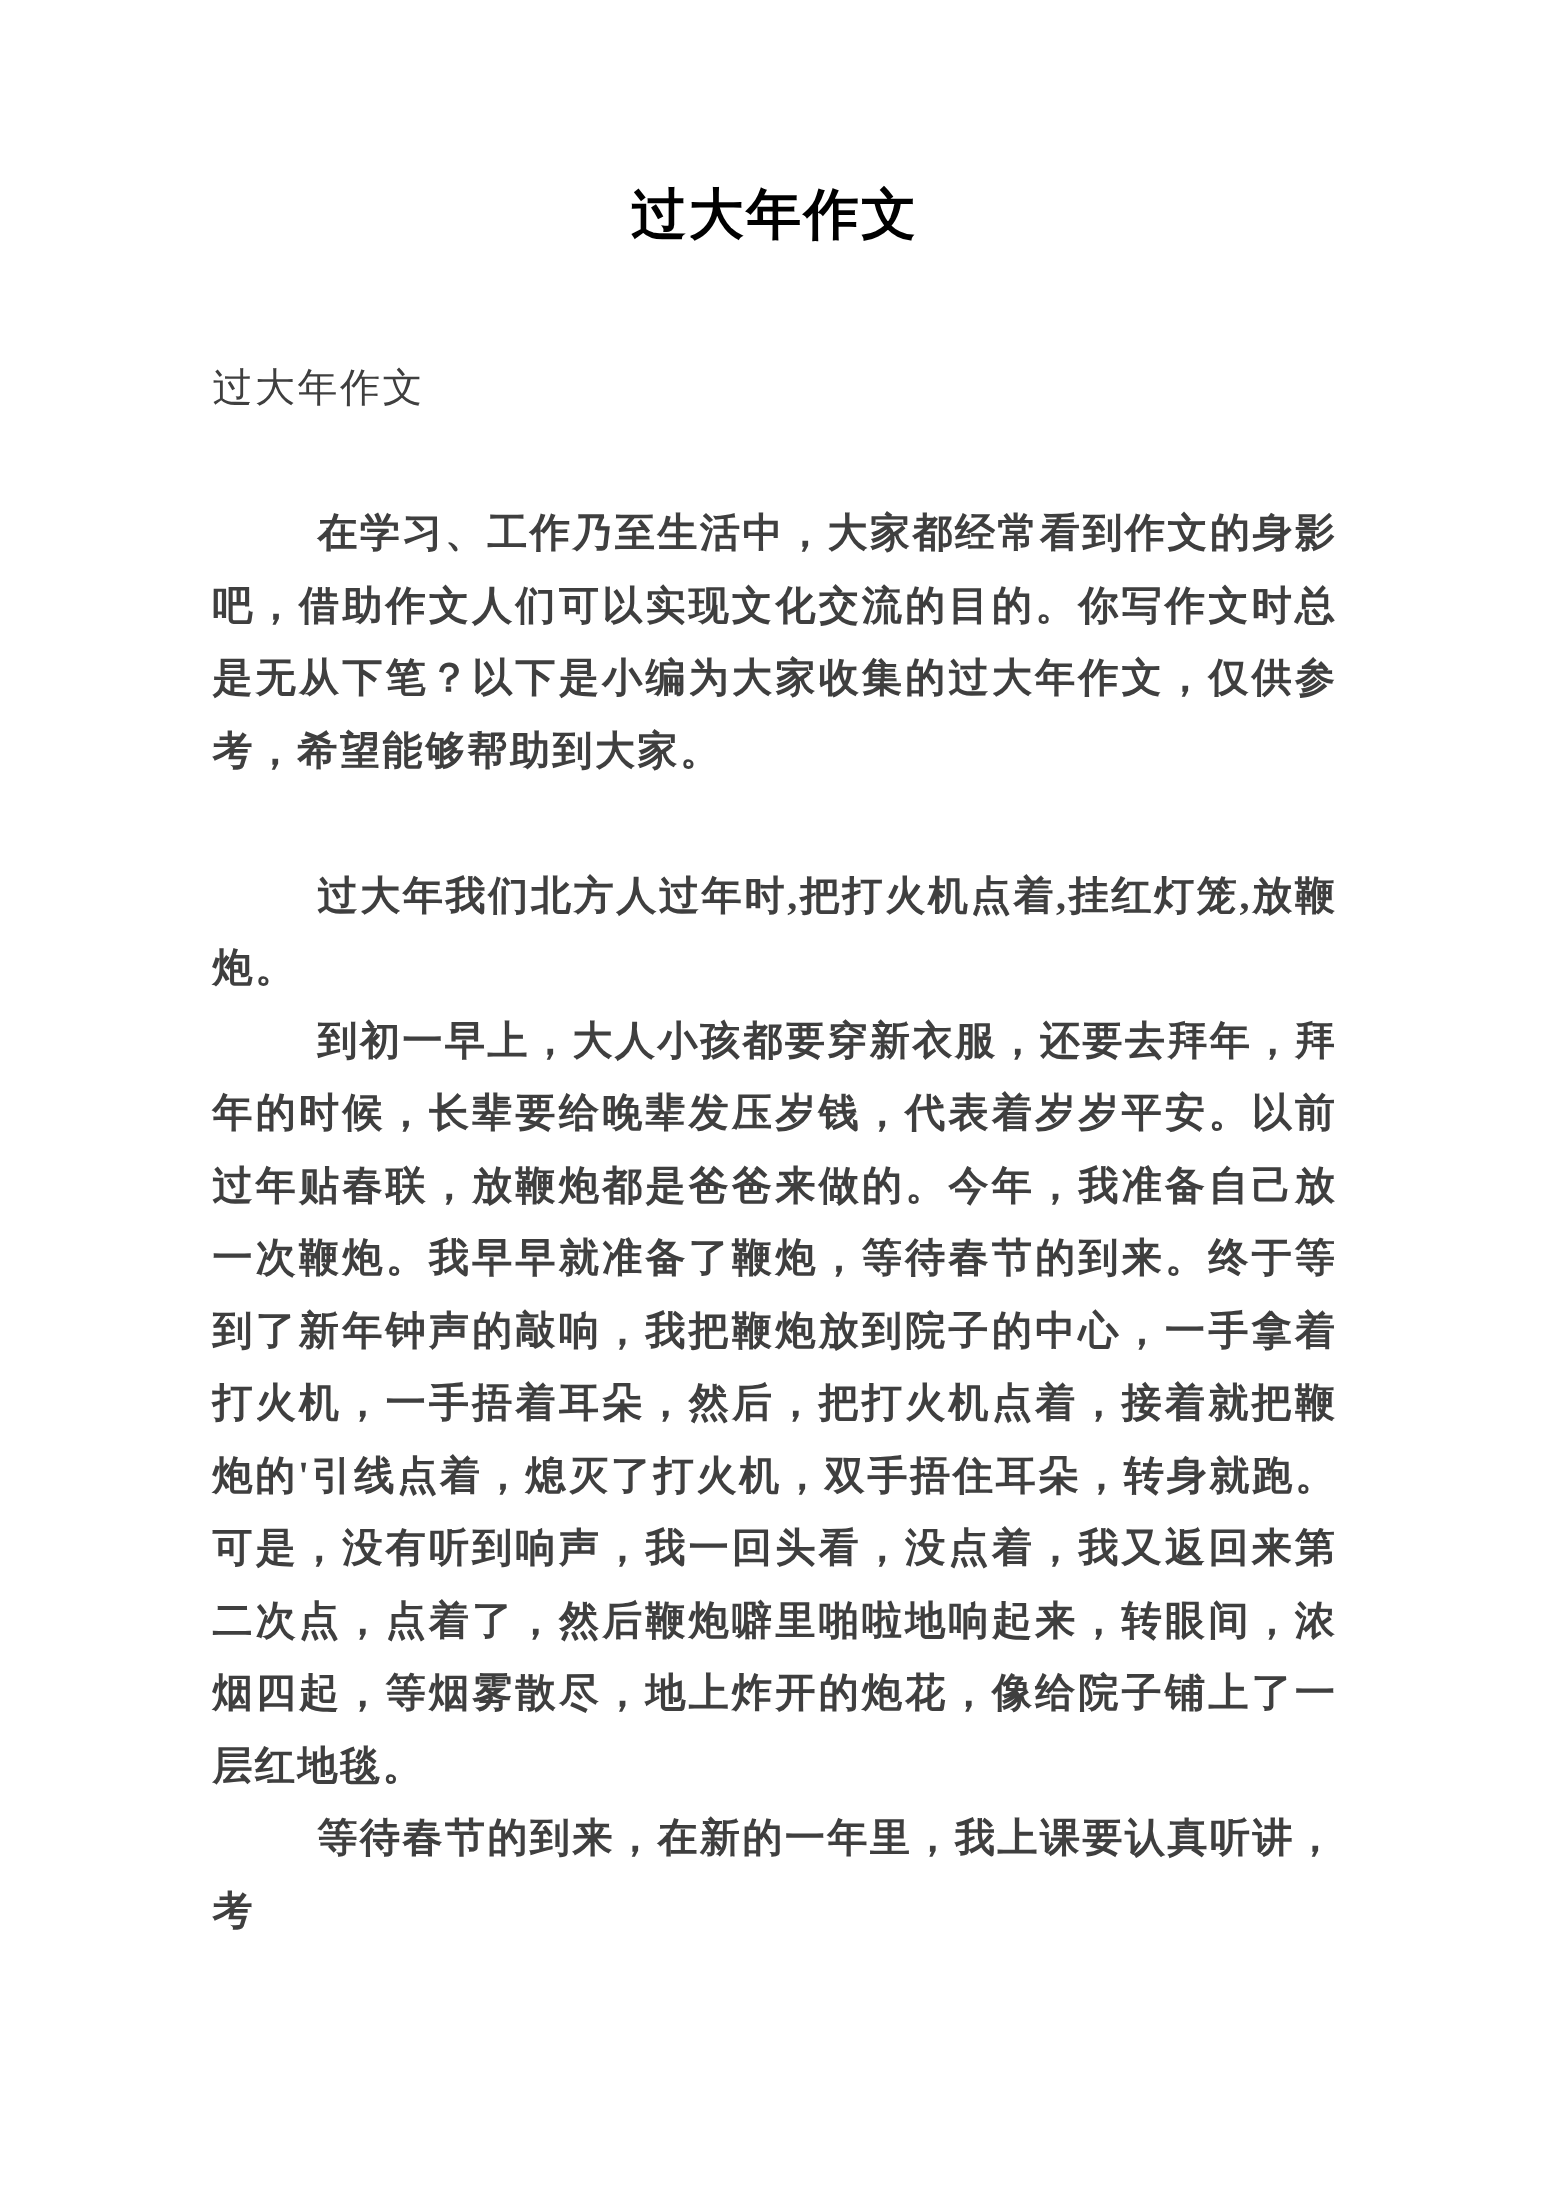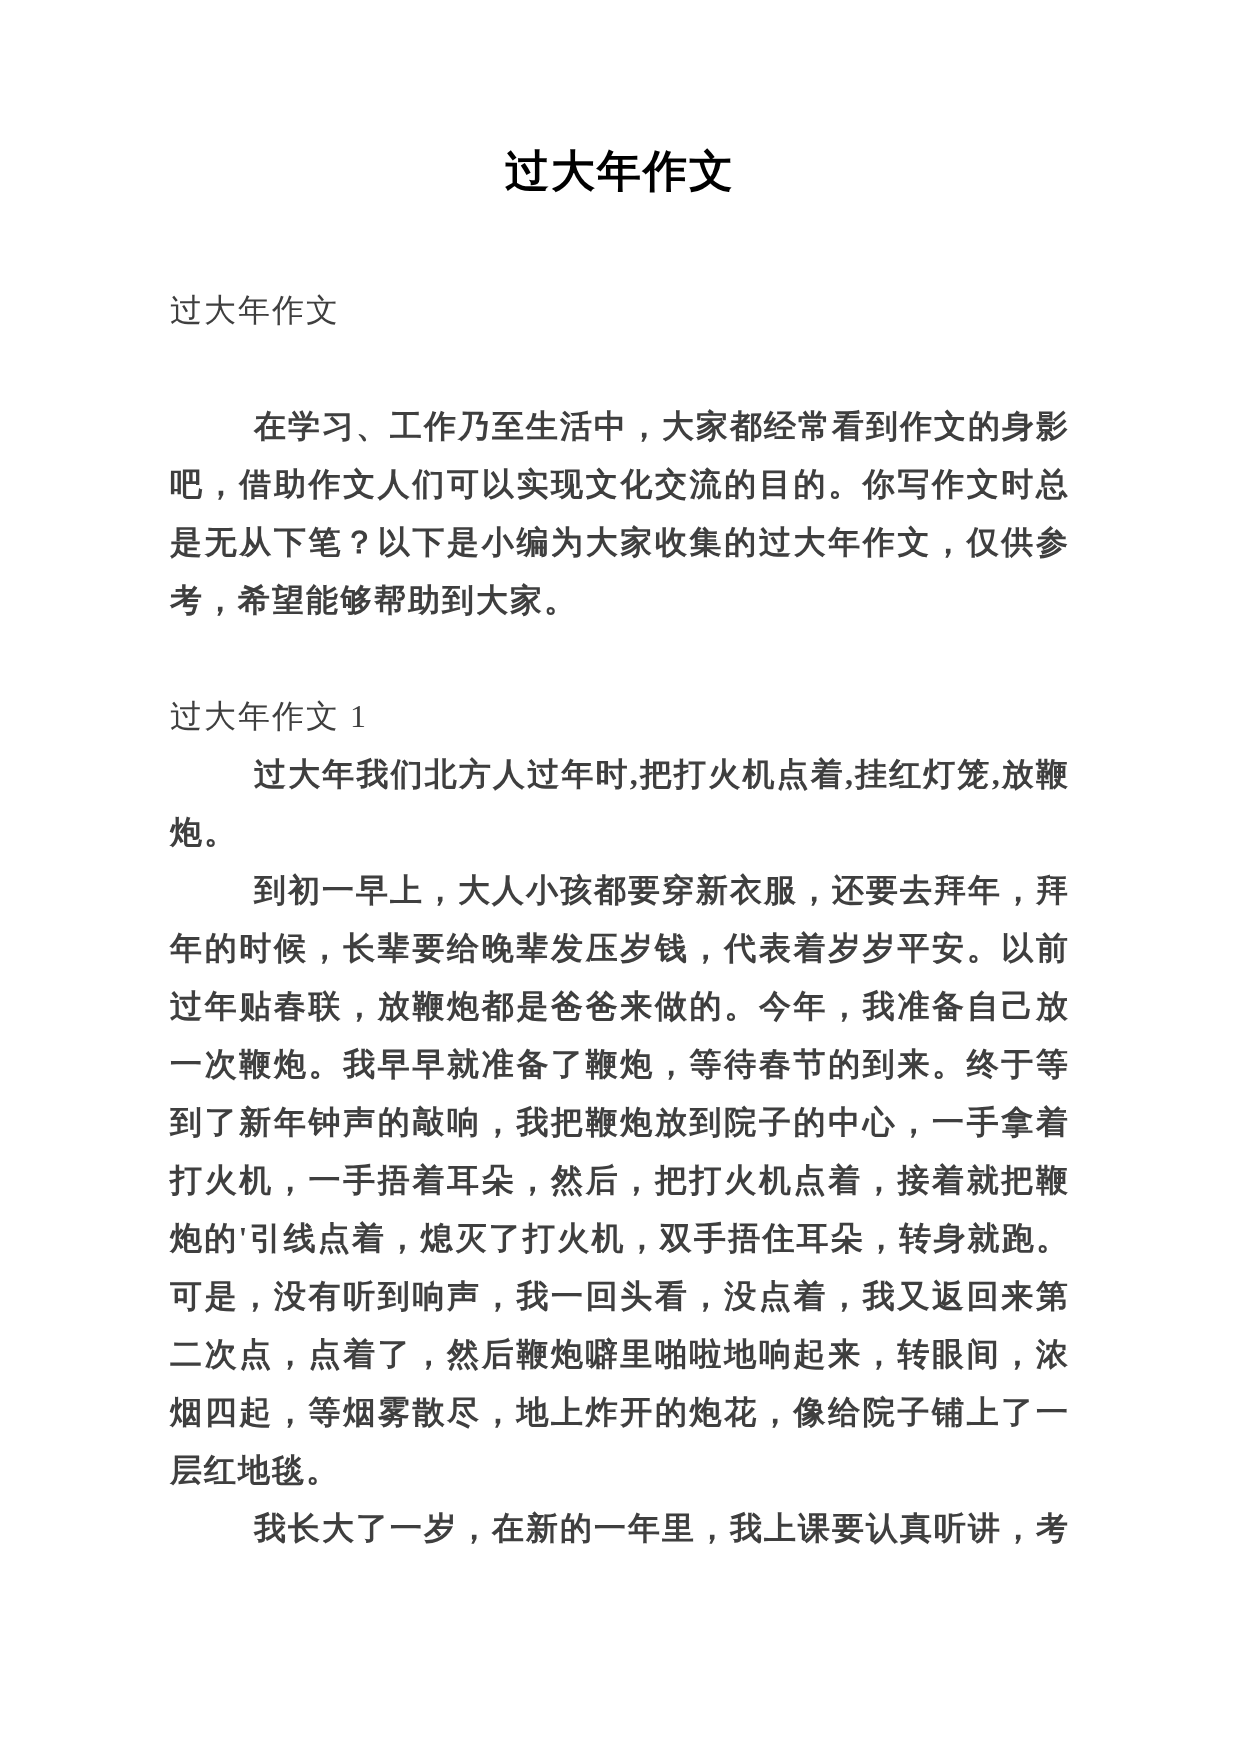--- a/index.html
+++ b/index.html
@@ -61,22 +61,21 @@
   <div class="body-text">
 
     <div class="line">过大年作文</div>
 
     <div class="blank-line"></div>
 
     <p class="para">在学习、工作乃至生活中，大家都经常看到作文的身影吧，借助作文人们可以实现文化交流的目的。你写作文时总是无从下笔？以下是小编为大家收集的过大年作文，仅供参考，希望能够帮助到大家。</p>
 
     <div class="blank-line"></div>
 
-    <div class="line">过大年作文 1</div>
 
     <p class="para">过大年我们北方人过年时,把打火机点着,挂红灯笼,放鞭炮。</p>
 
     <p class="para">到初一早上，大人小孩都要穿新衣服，还要去拜年，拜年的时候，长辈要给晚辈发压岁钱，代表着岁岁平安。以前过年贴春联，放鞭炮都是爸爸来做的。今年，我准备自己放一次鞭炮。我早早就准备了鞭炮，等待春节的到来。终于等到了新年钟声的敲响，我把鞭炮放到院子的中心，一手拿着打火机，一手捂着耳朵，然后，把打火机点着，接着就把鞭炮的'引线点着，熄灭了打火机，双手捂住耳朵，转身就跑。可是，没有听到响声，我一回头看，没点着，我又返回来第二次点，点着了，然后鞭炮噼里啪啦地响起来，转眼间，浓烟四起，等烟雾散尽，地上炸开的炮花，像给院子铺上了一层红地毯。</p>
 
-    <p class="para">我长大了一岁，在新的一年里，我上课要认真听讲，考</p>
+    <p class="para">等待春节的到来，在新的一年里，我上课要认真听讲，考</p>
 
   </div>
 </div>
 
 </body></html>

